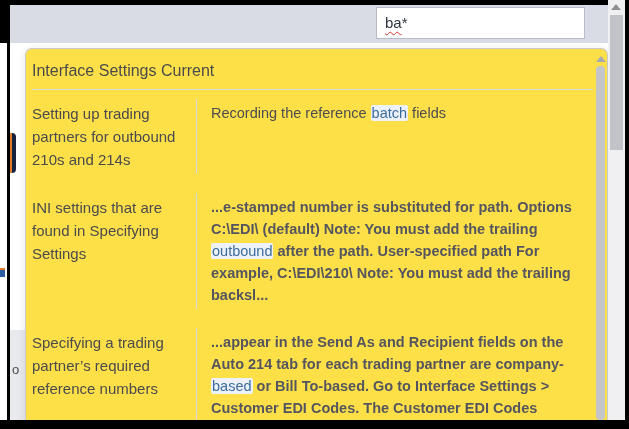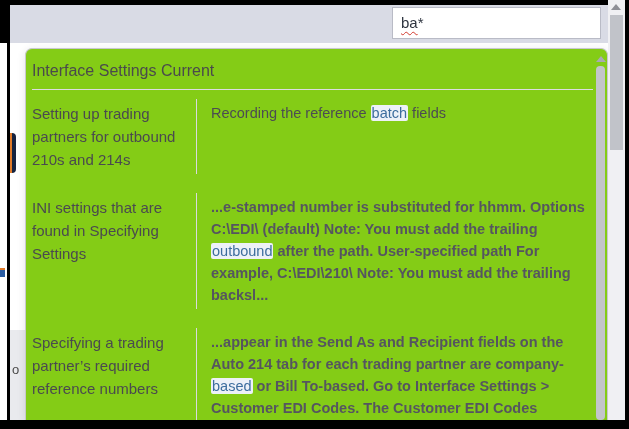--- a/index.html
+++ b/index.html
@@ -16,21 +16,21 @@
   .frame-left-line  { position:absolute; left:7px; top:43px; width:3px; height:377px; background:#000; z-index:40; }
   .frame-bottom { position:absolute; left:0; top:420px; width:629px; height:9px; background:#000; z-index:45; }
   .frame-right  { position:absolute; left:625px; top:0; width:4px; height:429px; background:#000; z-index:45; }
 
   
   .header-bar {
     position:absolute; left:10px; top:5px; width:598px; height:38px;
     background:#d9dbe5; z-index:10;
   }
   .search-box {
-    position:absolute; left:382px; top:2px; width:209px; height:32px;
+    position:absolute; left:366px; top:2px; width:209px; height:32px;
     background:#ffffff; border:1px solid #b9bbc6;
     font-size:15px; color:#2f3540; line-height:30px; padding:0 8px;
     overflow:hidden; white-space:nowrap;
   }
   .misspelled {
     text-decoration-line:underline;
     text-decoration-style:wavy;
     text-decoration-color:#d23a2e;
     text-decoration-thickness:1px;
     text-underline-offset:3px;
@@ -48,21 +48,21 @@
   }
   .frag-panel {
     position:absolute; left:0px; top:287px; width:15px; height:90px;
     background:#e9eaee; color:#4a4a4a; font-size:13px; padding-top:32px; padding-left:2px;
     overflow:hidden;
   }
 
   
   .panel {
     position:absolute; left:25px; top:48px; width:583px; height:372px;
-    background:#84cc16; border:1px solid #c8c8ce; border-bottom:none;
+    background:#fde047; border:1px solid #c8c8ce; border-bottom:none;
     border-radius:7px 7px 0 0;
     box-shadow:0 2px 8px rgba(40,40,60,0.12);
     z-index:5; overflow:hidden;
   }
   .panel-title {
     padding:13px 12px 9px 6px;
     font-size:16px; color:#4a4a4c;
   }
   .panel-hr { border:none; border-top:1px solid #dcdcе0; border-top:1px solid #dcdce0; margin:0 14px 0 6px; }
 
@@ -132,21 +132,21 @@
     <div class="result-topic">Setting up trading partners for outbound 210s and 214s</div>
     <div class="result-body">
       <div class="result-link"><span>Recording the reference </span><span class="hl">batch</span><span> fields</span></div>
     </div>
   </div>
 
   <div class="result-row">
     <div class="result-topic">INI settings that are found in Specifying Settings</div>
     <div class="result-body">
 
-      <div class="result-snippet"><span>...e-stamped number is substituted for hhmm. Options C:\EDI\ (default) Note: You must add the trailing </span><span class="hl">outbound</span><span> after the path. User-specified path For example, C:\EDI\210\ Note: You must add the trailing backsl...</span></div>
+      <div class="result-snippet"><span>...e-stamped number is substituted for path. Options C:\EDI\ (default) Note: You must add the trailing </span><span class="hl">outbound</span><span> after the path. User-specified path For example, C:\EDI\210\ Note: You must add the trailing backsl...</span></div>
     </div>
   </div>
 
   <div class="result-row">
     <div class="result-topic">Specifying a trading partner’s required reference numbers</div>
     <div class="result-body">
 
       <div class="result-snippet"><span>...appear in the Send As and Recipient fields on the Auto 214 tab for each trading partner are company-</span><span class="hl">based</span><span> or Bill To-based. Go to Interface Settings &gt; Customer EDI Codes. The Customer EDI Codes window open...</span></div>
     </div>
   </div>

